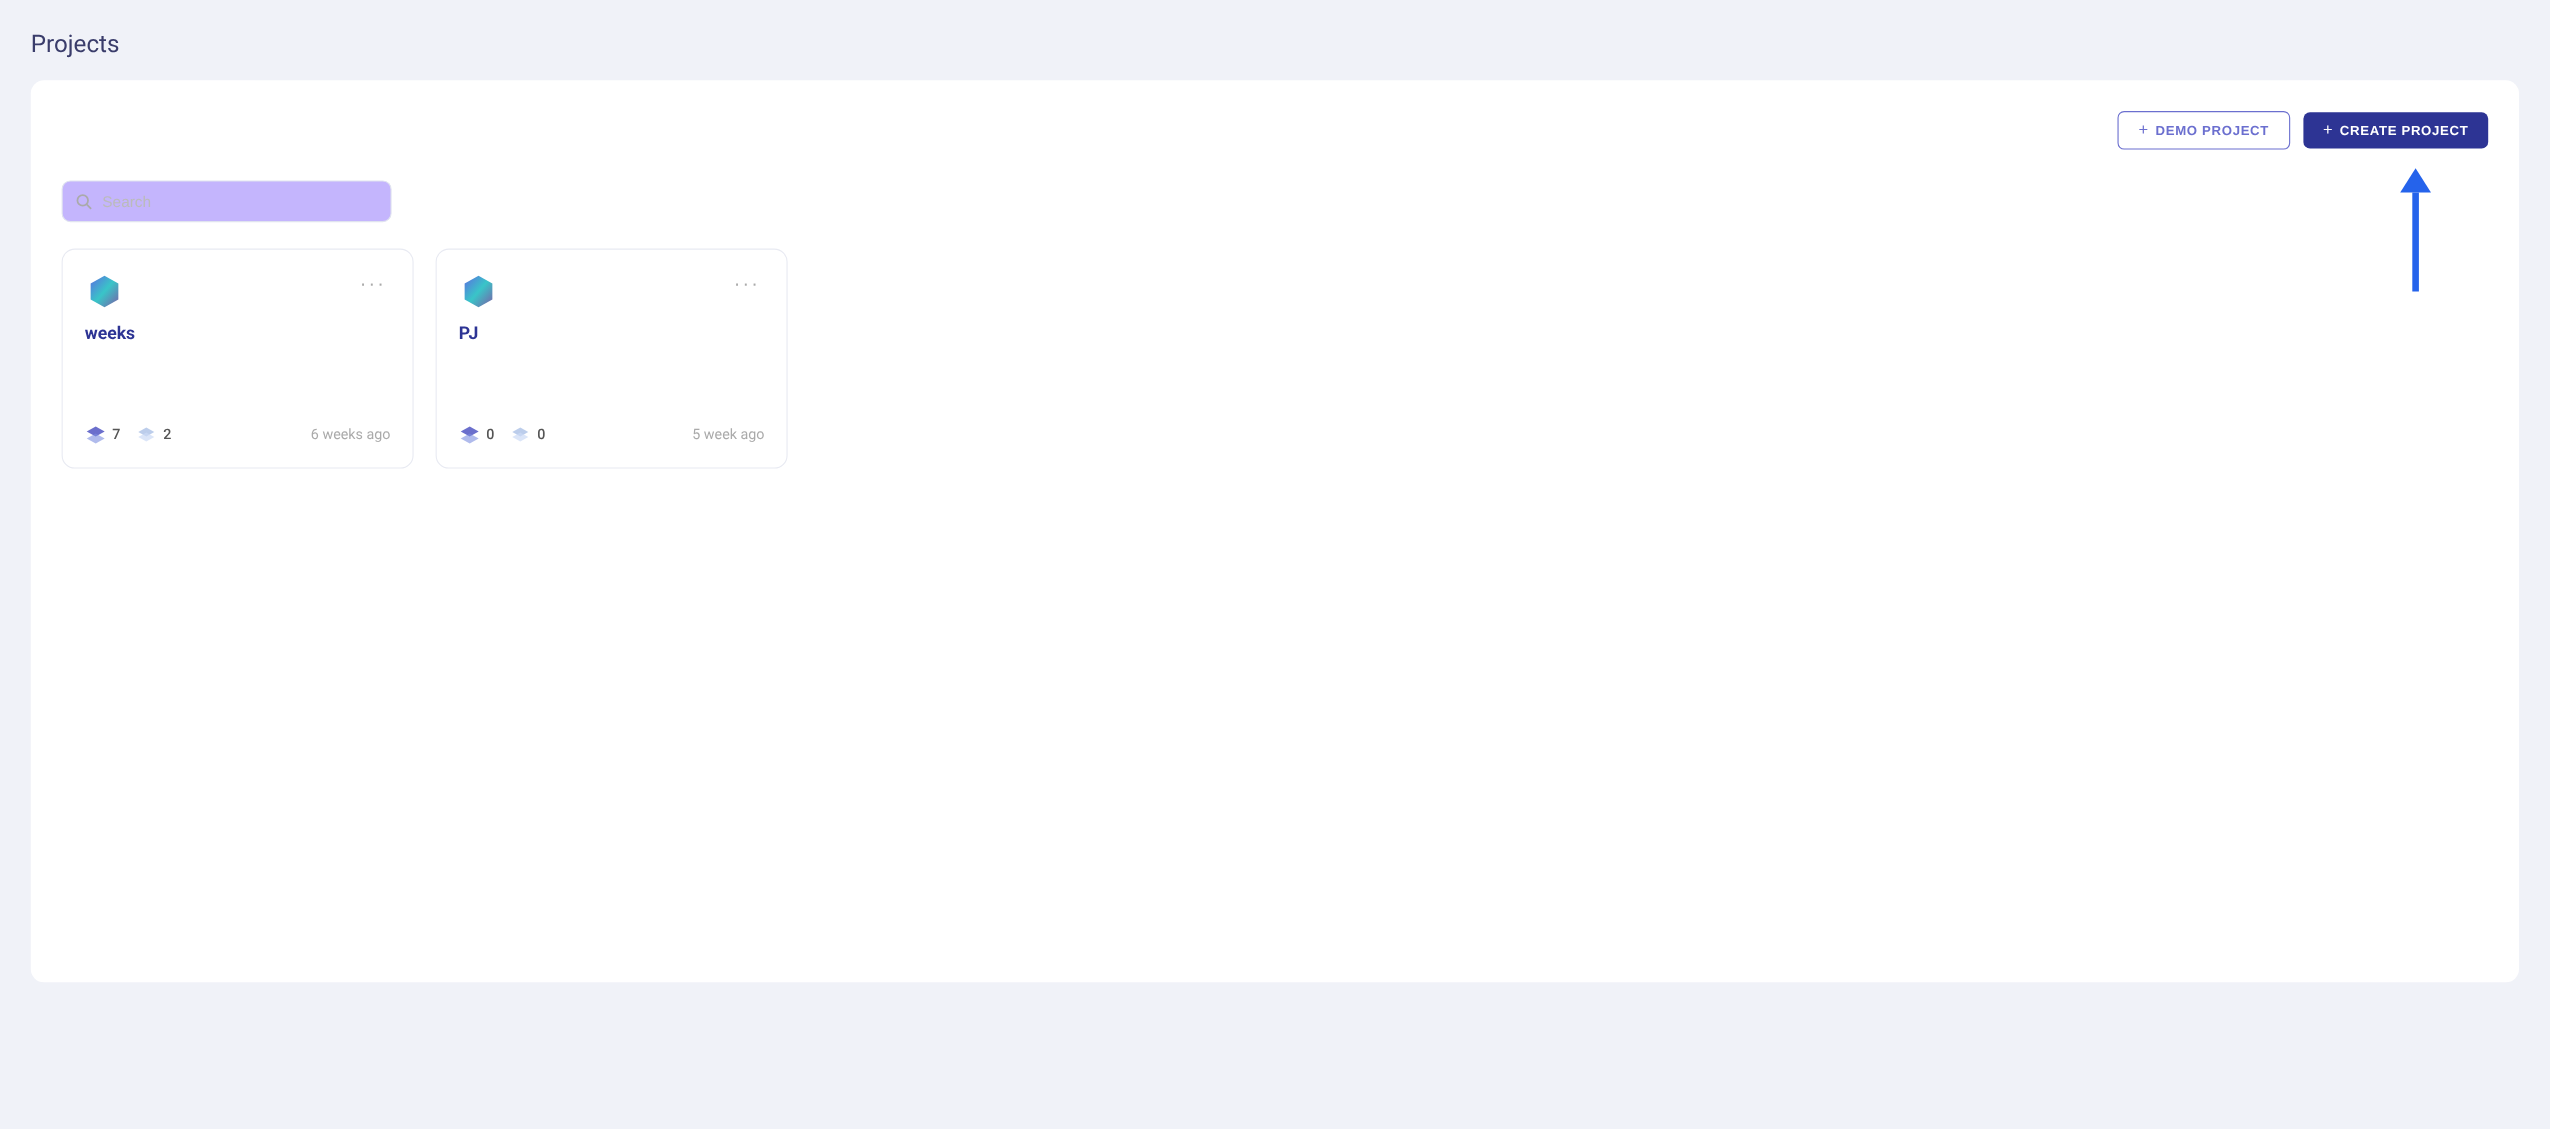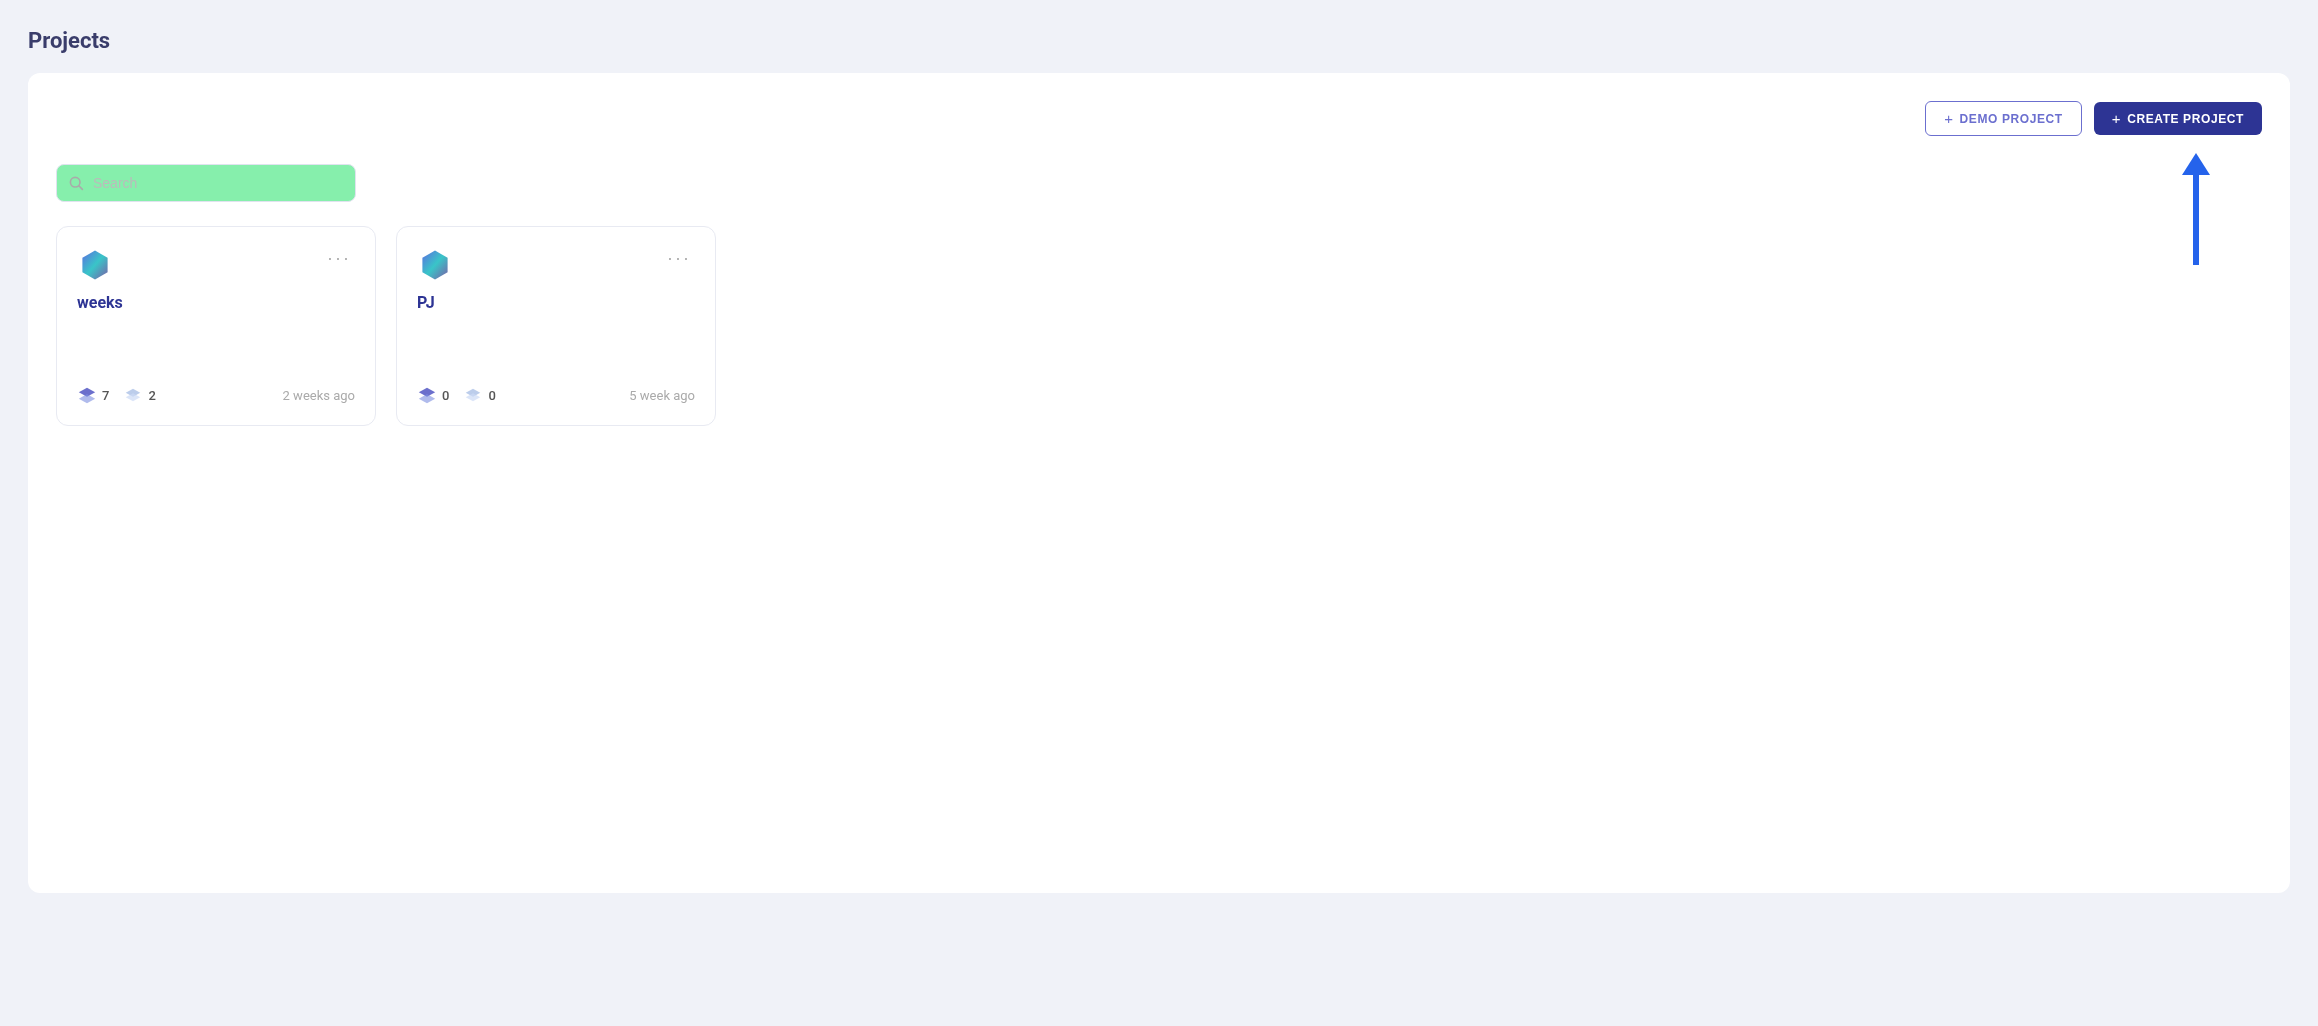--- a/index.html
+++ b/index.html
@@ -4,21 +4,21 @@
   <style>
     * { box-sizing: border-box; margin: 0; padding: 0; }
     body {
       font-family: -apple-system, BlinkMacSystemFont, 'Segoe UI', Roboto, sans-serif;
       background: #f0f2f8;
       min-height: 100vh;
       padding: 28px;
     }
     .page-title {
       font-size: 22px;
-      font-weight: 700;
+      font-weight: 400;
       color: #3a3d6b;
       margin-bottom: 20px;
     }
     .main-container {
       background: #ffffff;
       border-radius: 12px;
       padding: 28px;
       min-height: 820px;
       position: relative;
     }
@@ -75,21 +75,21 @@
       width: 16px;
       height: 16px;
     }
     .search-input {
       width: 100%;
       padding: 10px 14px 10px 36px;
       border: 1.5px solid #e0e3ef;
       border-radius: 8px;
       font-size: 14px;
       color: #555;
-      background: #86efac;
+      background: #c4b5fd;
       outline: none;
     }
     .search-input::placeholder { color: #bbb; }
     .projects-grid {
       display: flex;
       flex-wrap: wrap;
       gap: 20px;
     }
     .project-card {
       width: 320px;
@@ -230,21 +230,21 @@
           </svg>
           <span>7</span>
         </div>
         <div class="stat-item">
           <svg width="20" height="20" viewBox="0 0 22 22" xmlns="http://www.w3.org/2000/svg">
             <polygon points="11,4 19,8.5 11,13 3,8.5" fill="#b0c4e8" opacity="0.85"></polygon>
             <polygon points="11,9 19,13.5 11,18 3,13.5" fill="#ccdaf5" opacity="0.7"></polygon>
           </svg>
           <span>2</span>
         </div>
-        <span class="timestamp">2 weeks ago</span>
+        <span class="timestamp">6 weeks ago</span>
       </div>
     </div>
       <div class="project-card">
       <div>
         <div class="card-top">
           <svg class="project-icon" viewBox="0 0 40 40" xmlns="http://www.w3.org/2000/svg">
             <defs>
               <linearGradient id="hexGrad-PJ" x1="0%" y1="0%" x2="100%" y2="100%">
                 <stop offset="0%" style="stop-color:#5b6ee1;stop-opacity:1"></stop>
                 <stop offset="50%" style="stop-color:#39c5c8;stop-opacity:1"></stop>

